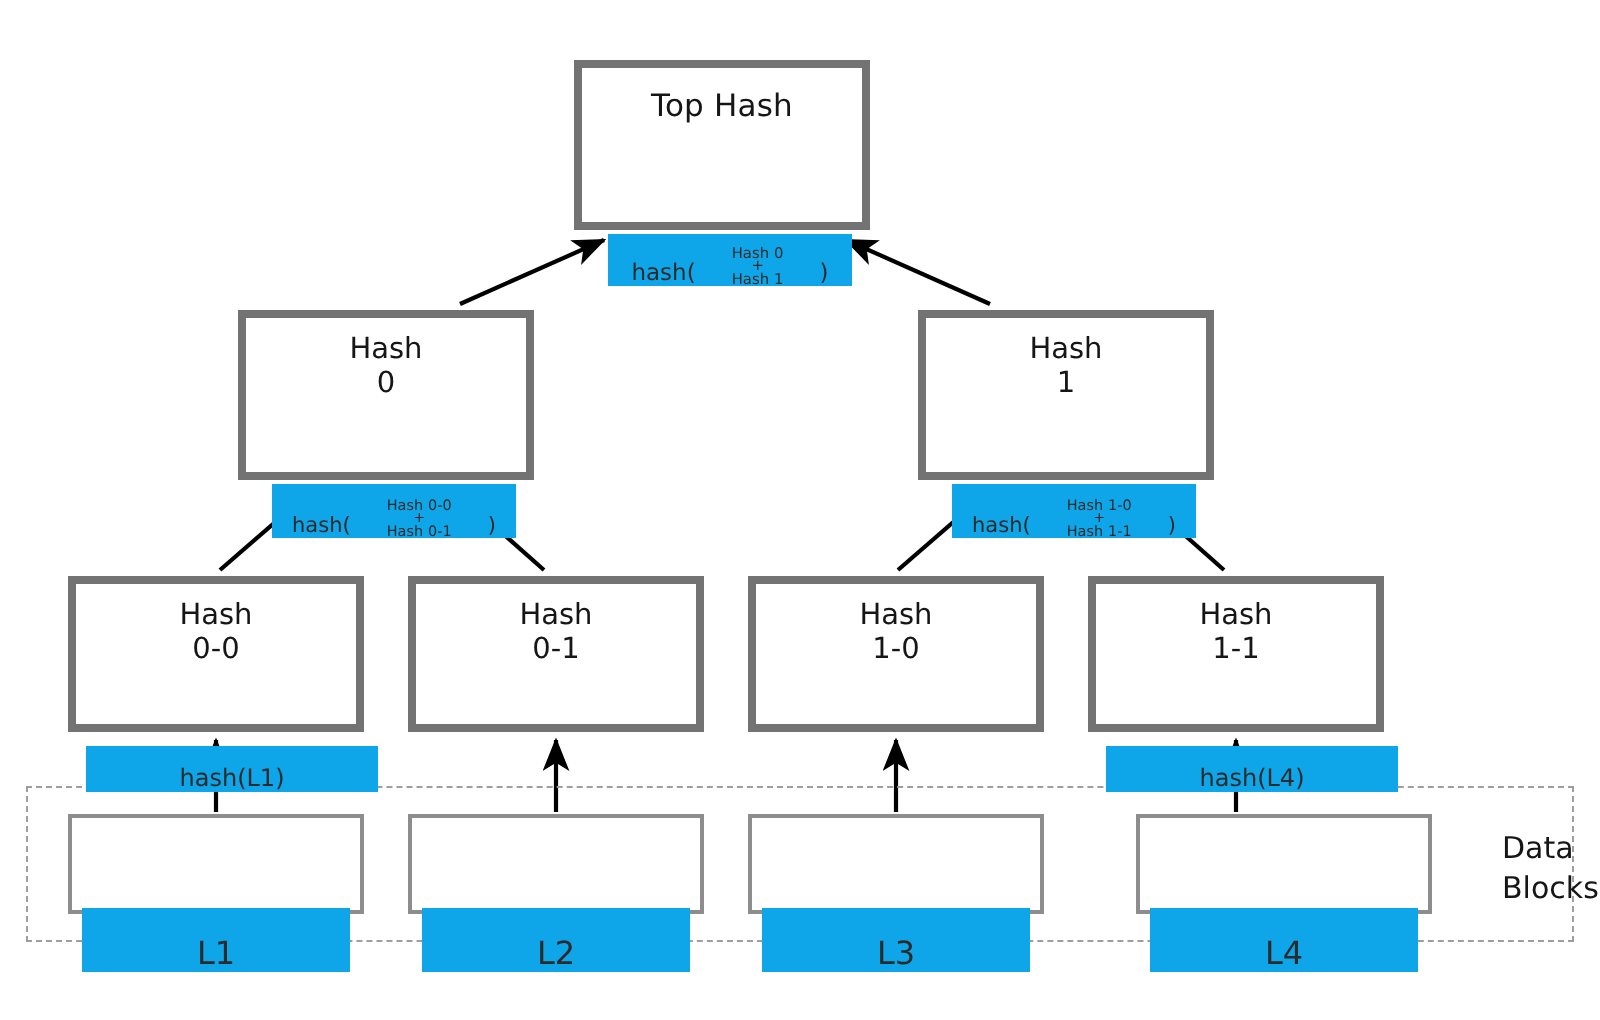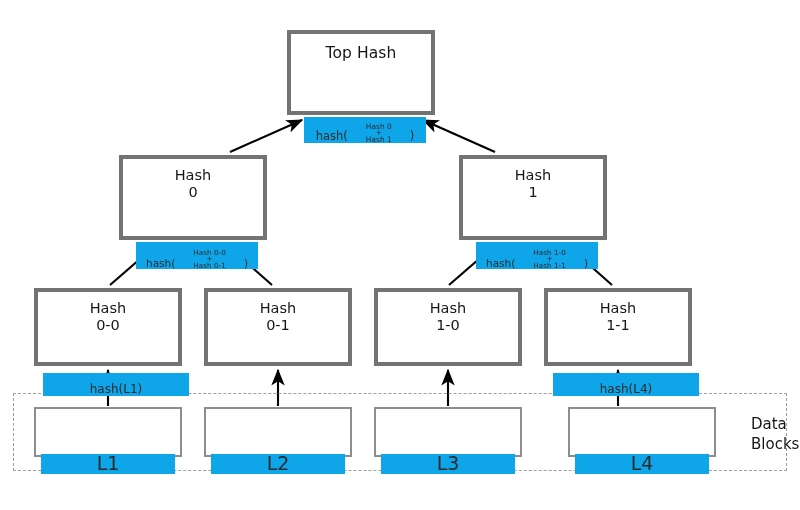--- a/index.html
+++ b/index.html
@@ -177,22 +177,22 @@
   }
   #block-l1 { left: 34px; }
   #block-l2 { left: 204px; padding-left: 24px; }
   #block-l3 { left: 374px; }
   #block-l4 { left: 568px; }
   .datablock .formula {
     position: absolute;
     left: 5px;
     top: 9px;
     width: 134px;
-    height: 20px;
-    font-size: 19px;
+    height: 32px;
+    font-size: 16px;
     font-weight: 400;
   }
 
   #data-blocks-label {
     position: absolute;
     left: 705px;
     top: 415px;
     font-size: 15px;
     line-height: 1.3;
     white-space: pre-line;

